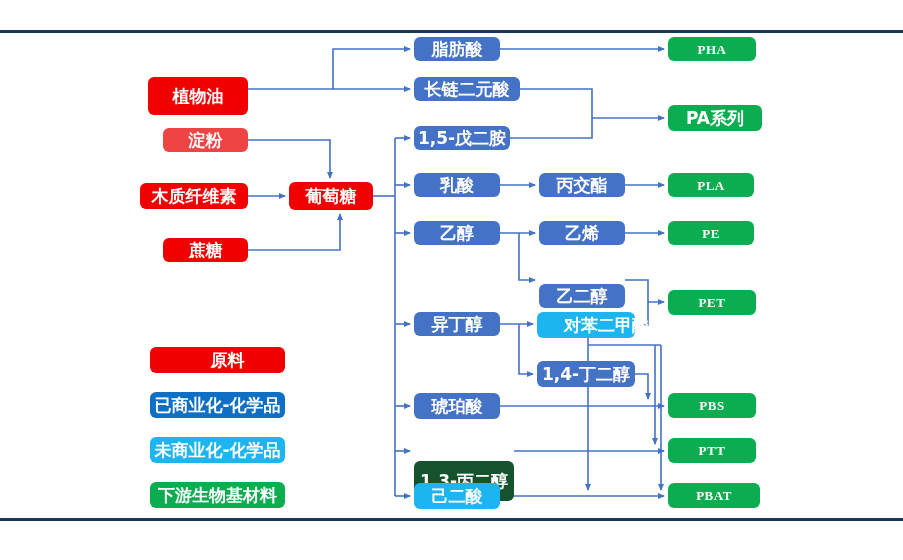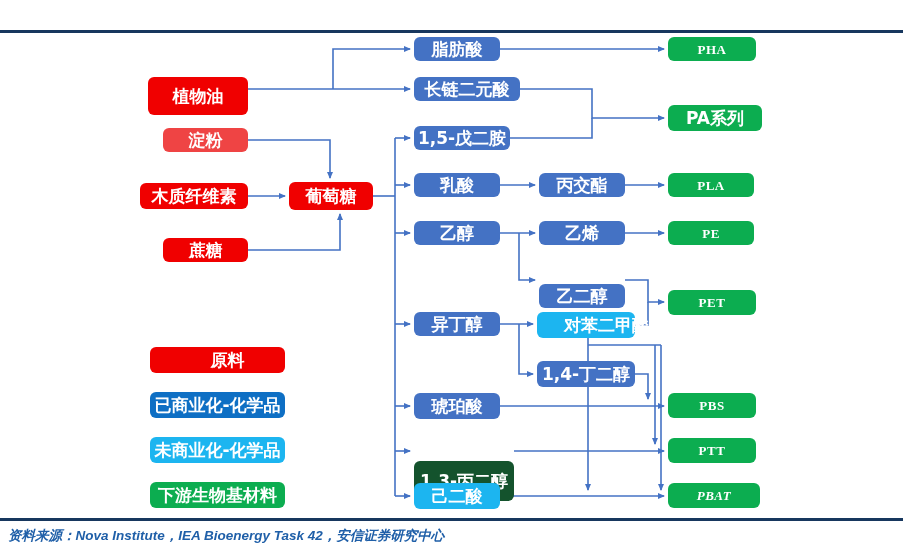--- a/index.html
+++ b/index.html
@@ -87,22 +87,21 @@
       <div class="node" style="left: 414px; top: 393px; width: 86px; height: 26px; background: rgb(68, 114, 196);">琥珀酸</div>
       <div class="node" style="left: 414px; top: 461px; width: 100px; height: 40px; background: #14532d;">1,3-丙二醇</div>
       <div class="node" style="left: 414px; top: 483px; width: 86px; height: 26px; background: rgb(28, 181, 240);">己二酸</div>
       <div class="node latin" style="left: 668px; top: 37px; width: 88px; height: 24px; background: rgb(12, 173, 80);">PHA</div>
       <div class="node" style="left: 668px; top: 105px; width: 94px; height: 26px; background: rgb(12, 173, 80);">PA系列</div>
       <div class="node latin" style="left: 668px; top: 173px; width: 86px; height: 24px; background: rgb(12, 173, 80);">PLA</div>
       <div class="node latin" style="left: 668px; top: 221px; width: 86px; height: 24px; background: rgb(12, 173, 80);">PE</div>
       <div class="node latin" style="left: 668px; top: 290px; width: 88px; height: 25px; background: rgb(12, 173, 80);">PET</div>
       <div class="node latin" style="left: 668px; top: 393px; width: 88px; height: 25px; background: rgb(12, 173, 80);">PBS</div>
       <div class="node latin" style="left: 668px; top: 438px; width: 88px; height: 25px; background: rgb(12, 173, 80);">PTT</div>
-      <div class="node latin" style="left: 668px; top: 483px; width: 92px; height: 25px; background: rgb(12, 173, 80); font-style: italic;">PBAT</div>
+      <div class="node latin" style="left: 668px; top: 483px; width: 92px; height: 25px; background: rgb(12, 173, 80);">PBAT</div>
       <div class="node" style="left: 150px; top: 347px; width: 135px; height: 26px; background: rgb(240, 0, 0); padding-left: 20px;">原料</div>
       <div class="node" style="left: 150px; top: 392px; width: 135px; height: 26px; background: rgb(14, 111, 196);">已商业化-化学品</div>
       <div class="node" style="left: 150px; top: 437px; width: 135px; height: 26px; background: rgb(28, 181, 240);">未商业化-化学品</div>
       <div class="node" style="left: 150px; top: 482px; width: 135px; height: 26px; background: rgb(12, 173, 80);">下游生物基材料</div>
     </div>
 
   <div id="rule-bottom"></div>
-  <div id="footer">资料来源：Nova Institute，IEA Bioenergy Task 42，安信证券研究中心</div>
 </div>
 
 </body></html>

